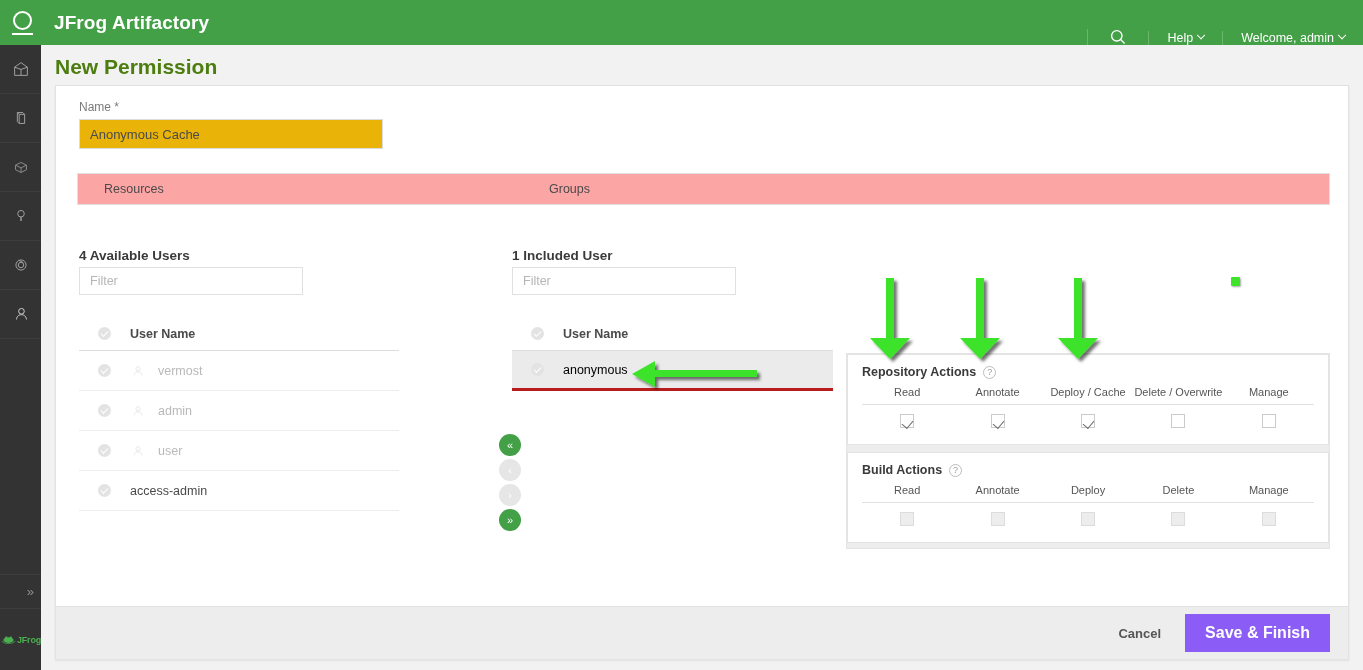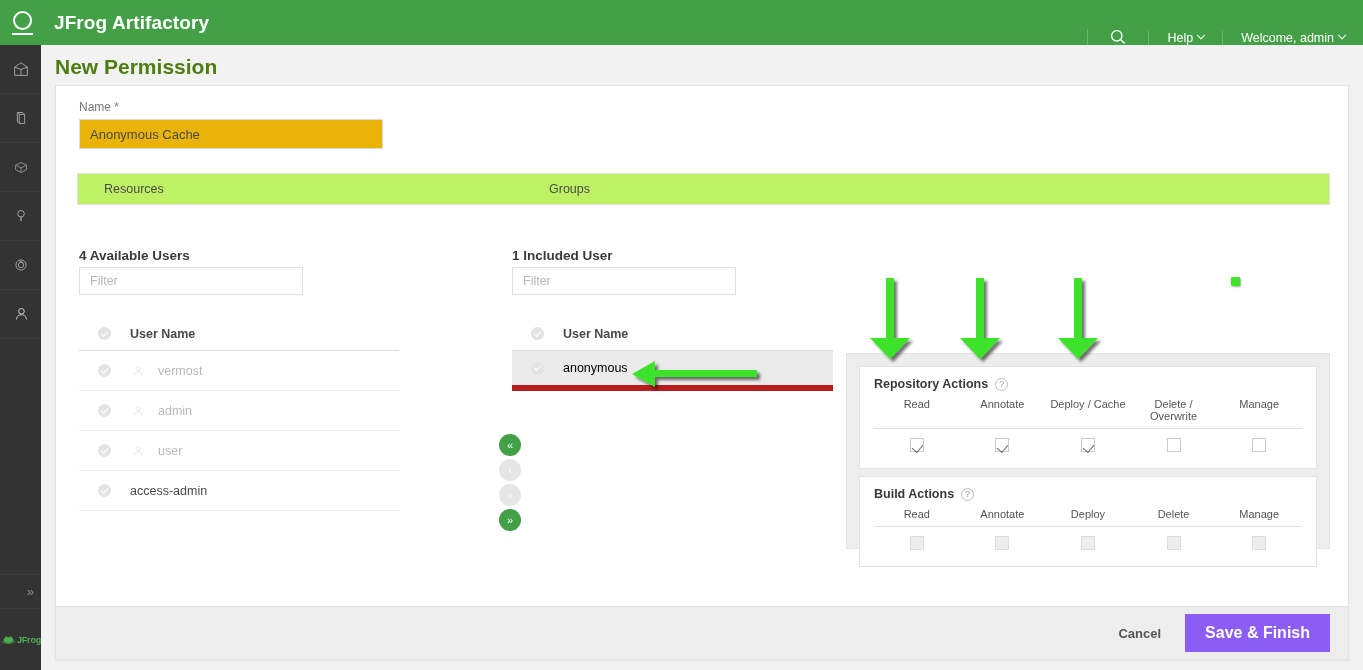--- a/index.html
+++ b/index.html
@@ -94,21 +94,21 @@
   }
   .name-input {
     position: absolute; left: 23px; top: 33px; width: 304px; height: 30px;
     border: 1px solid #dcdcdc; padding: 0 10px; font-size: 13px;
     color: #4a4a4a; font-family: inherit; background: #eab308; outline: none;
   }
 
   
   .steps {
     position: absolute; left: 21px; top: 87px; width: 1253px; height: 32px;
-    border: 1px solid #e0e0e0; background: #bef264; display: flex;
+    border: 1px solid #e0e0e0; background: #fca5a5; display: flex;
   }
   .step {
     position: relative; display: flex; align-items: center;
     font-size: 12.5px; color: #4a4a4a; padding-left: 26px;
   }
   .step.s1 { width: 435px; }
   .step.s2 { width: 405px; background: #43a047; color: #fff; }
   .step.s3 { flex: 1; padding-left: 36px; }
   .step.s2::after {
     content: ""; position: absolute; right: -15px; top: 0;
@@ -137,21 +137,21 @@
     display: flex; align-items: center; height: 34px;
     border-bottom: 1px solid #dedede; font-size: 12.5px;
     font-weight: bold; color: #4a4a4a;
   }
   .tbl-row {
     display: flex; align-items: center; height: 40px;
     border-bottom: 1px solid #ededed; font-size: 12.5px;
   }
   .tbl-row.dim { color: #b9b9b9; }
   .tbl-row.dark { color: #4a4a4a; }
-  .tbl-row.sel { background: #ebebeb; border-bottom: 6px solid #b91c1c; }
+  .tbl-row.sel { background: #ebebeb; border-bottom: 3px solid #b91c1c; }
   .cb-disc {
     width: 13px; height: 13px; border-radius: 50%; background: #e3e3e3;
     margin-left: 19px; flex: none; position: relative;
   }
   .cb-disc::after {
     content: ""; position: absolute; left: 3px; top: 3.5px;
     width: 6px; height: 3px; border-left: 1.4px solid #fff;
     border-bottom: 1.4px solid #fff; transform: rotate(-45deg);
   }
   .person-ico { width: 14px; margin-left: 20px; flex: none; opacity: .45; }
@@ -164,21 +164,21 @@
     width: 22px; height: 22px; border-radius: 50%; margin-bottom: 3px;
     display: flex; align-items: center; justify-content: center;
     color: #fff; font-size: 11px; line-height: 1; cursor: pointer;
   }
   .xbtn.on { background: #43a047; }
   .xbtn.off { background: #e6e6e6; color: #fff; }
 
   
   .actions-wrap {
     position: absolute; left: 790px; top: 267px; width: 484px; height: 196px;
-    background: #ededed; border: 1px solid #e4e4e4; padding: 12px;
+    background: #ededed; border: 1px solid #e4e4e4; padding: 0;
   }
   .act-panel { background: #fff; border: 1px solid #e4e4e4; padding: 10px 14px 12px 14px; }
   .act-panel + .act-panel { margin-top: 7px; }
   .act-title {
     font-size: 12.5px; font-weight: bold; color: #3a3a3a;
     display: flex; align-items: center; margin-bottom: 7px;
   }
   .q-ico {
     width: 13px; height: 13px; border-radius: 50%; border: 1px solid #bdbdbd;
     color: #9e9e9e; font-size: 9px; display: inline-flex; align-items: center;

